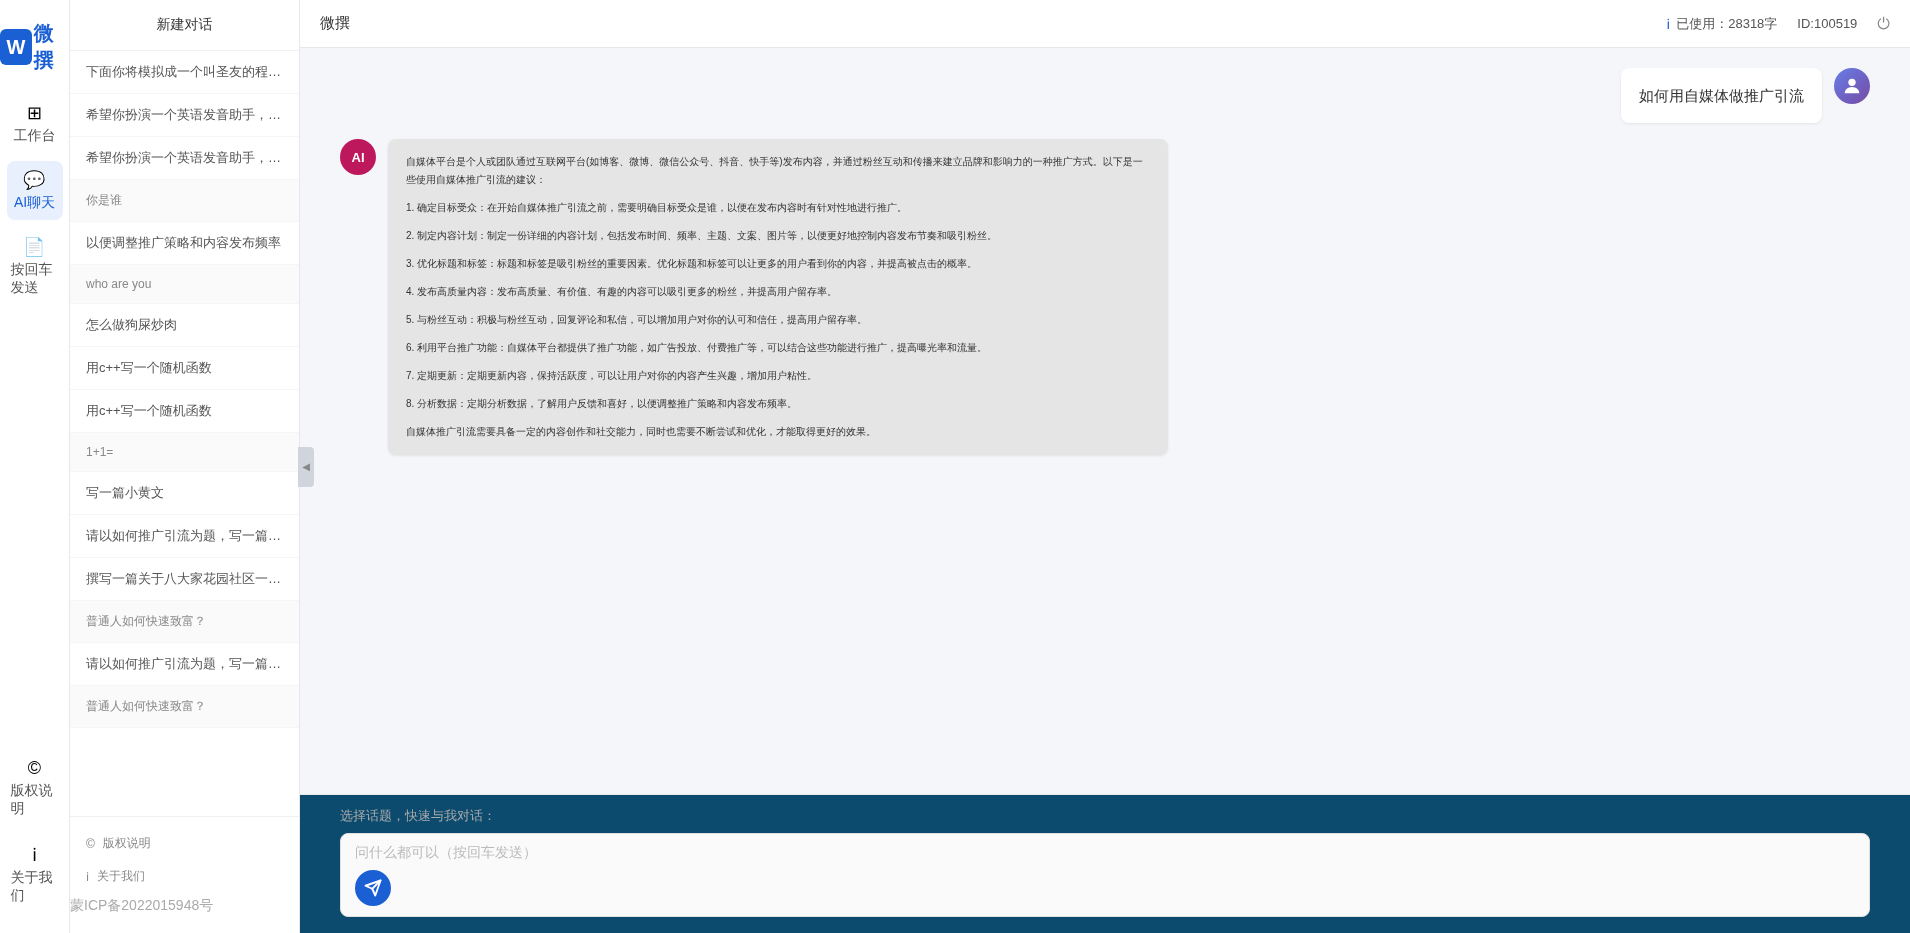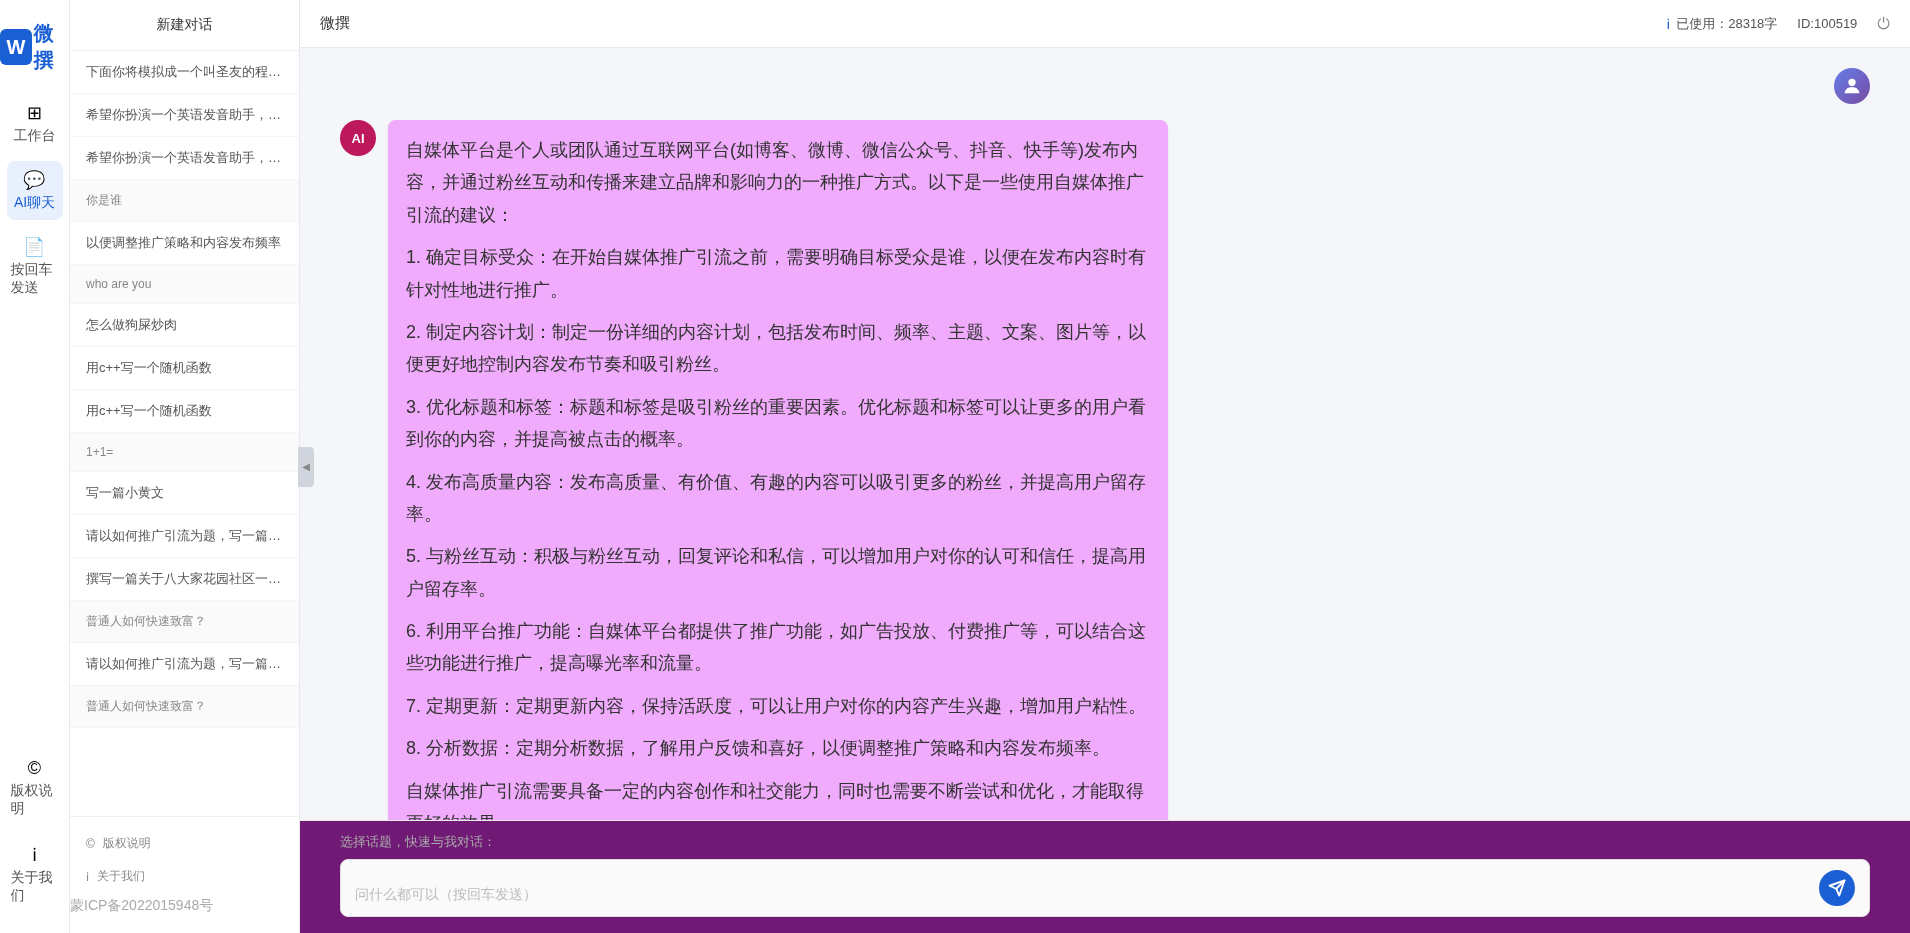--- a/index.html
+++ b/index.html
@@ -133,24 +133,24 @@
       background: linear-gradient(135deg, #667eea 0%, #764ba2 100%);
       color: white;
     }
     .avatar.ai-avatar {
       background: #be185d;
       color: white;
       font-size: 12px;
     }
     .message-bubble {
       max-width: 780px;
-      background: #f0abfc;
+      background: #e5e5e5;
       border-radius: 8px;
       padding: 14px 18px;
-      font-size: 18px;
+      font-size: 10px;
       color: #333;
       line-height: 1.8;
       box-shadow: 0 1px 3px rgba(0,0,0,0.08);
     }
     .message-bubble.user-bubble {
       background: #fff;
       font-size: 15px;
       font-weight: 500;
     }
     .message-bubble p { margin-bottom: 10px; }
@@ -167,34 +167,35 @@
       border-radius: 0 4px 4px 0;
       display: flex; align-items: center; justify-content: center;
       cursor: pointer;
       color: #888;
       font-size: 10px;
       z-index: 10;
     }
 
     
     .bottom-area {
-      background: #701a75;
+      background: #0c4a6e;
       border-top: 1px solid #e8e8e8;
       padding: 12px 40px 16px;
       flex-shrink: 0;
     }
     .topic-hint { font-size: 13px; color: #aaa; margin-bottom: 8px; }
     .input-area {
       display: flex;
-      align-items: flex-end;
+      align-items: flex-start;
       border: 1px solid #e0e0e0;
       border-radius: 8px;
       padding: 10px 14px;
       background: #fafafa;
       gap: 10px;
+      flex-direction: column;
     }
     .input-box {
       flex: 1;
       border: none;
       background: transparent;
       font-size: 14px;
       color: #333;
       outline: none;
       resize: none;
       height: 24px;
@@ -300,20 +301,21 @@
 
     <div class="chat-area">
 
       <div class="chat-message user">
         <div class="avatar user-avatar">
           <svg width="22" height="22" viewBox="0 0 24 24" fill="white">
               <circle cx="12" cy="8" r="4"></circle>
               <path d="M4 20c0-4 3.6-7 8-7s8 3 8 7" fill="white"></path>
             </svg>
         </div>
+        <div class="message-bubble user-bubble">如何用自媒体做推广引流</div>
       </div>
 
       <div class="chat-message">
         <div class="avatar ai-avatar">
           <span style="font-weight:bold; font-size:13px;">AI</span>
         </div>
         <div class="message-bubble">
           <p>自媒体平台是个人或团队通过互联网平台(如博客、微博、微信公众号、抖音、快手等)发布内容，并通过粉丝互动和传播来建立品牌和影响力的一种推广方式。以下是一些使用自媒体推广引流的建议：</p>
           <p>1. 确定目标受众：在开始自媒体推广引流之前，需要明确目标受众是谁，以便在发布内容时有针对性地进行推广。</p>
           <p>2. 制定内容计划：制定一份详细的内容计划，包括发布时间、频率、主题、文案、图片等，以便更好地控制内容发布节奏和吸引粉丝。</p>

